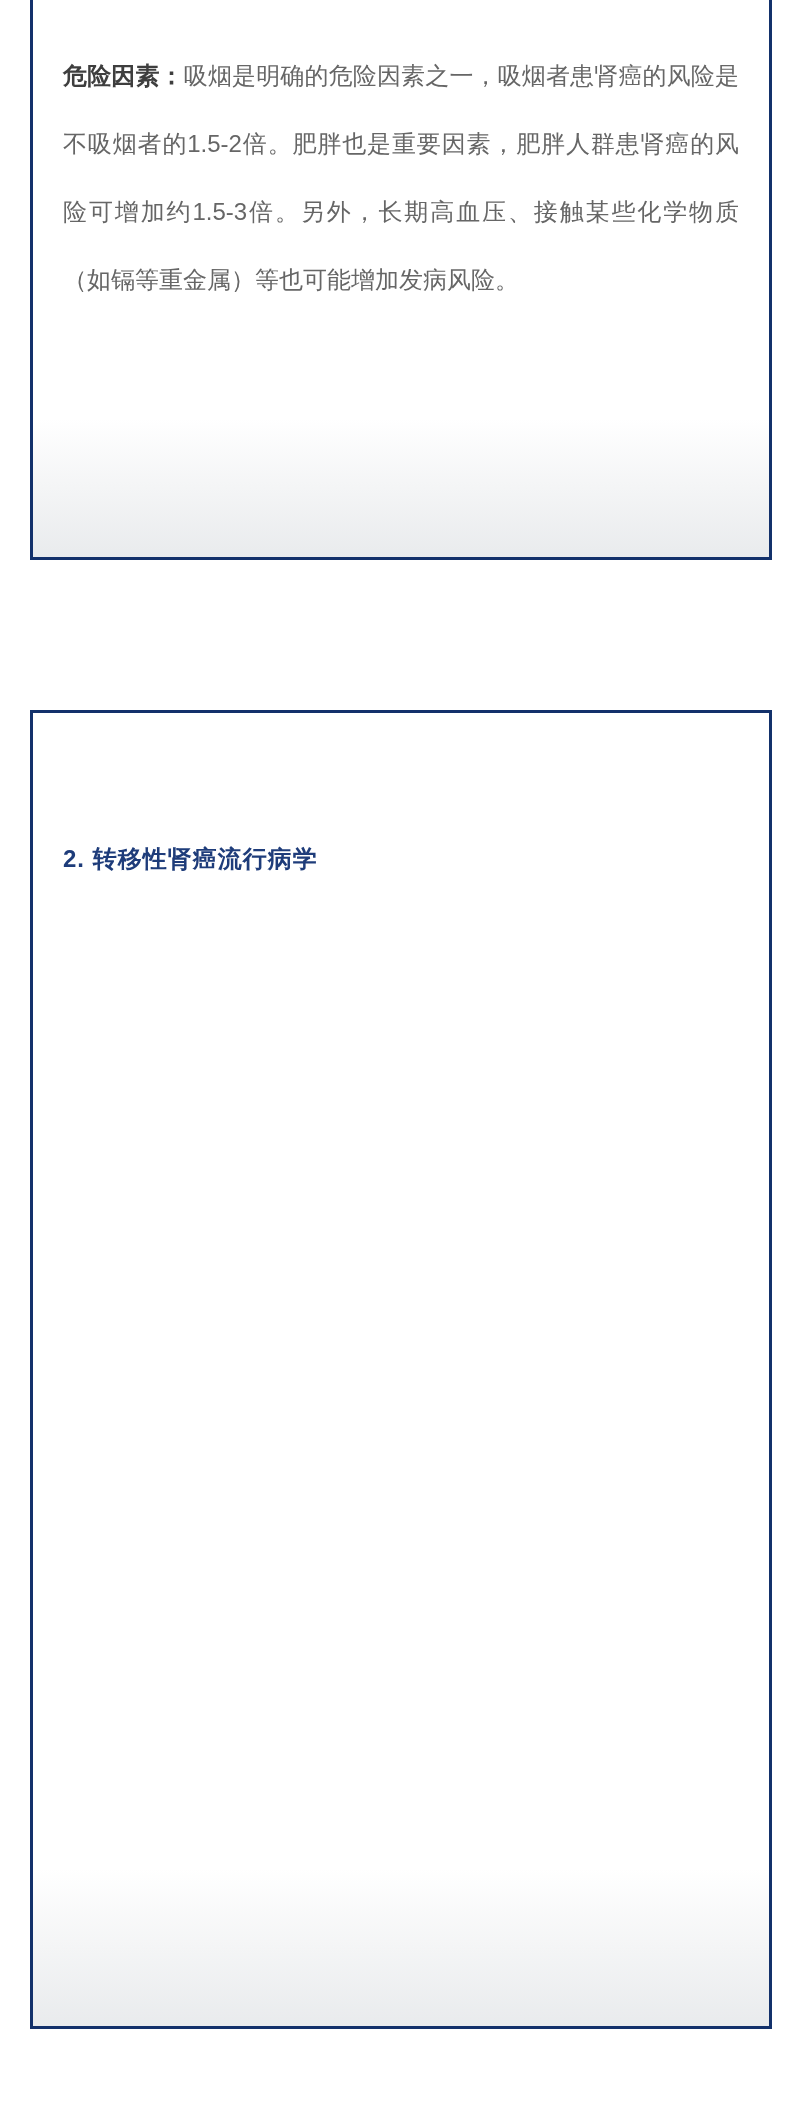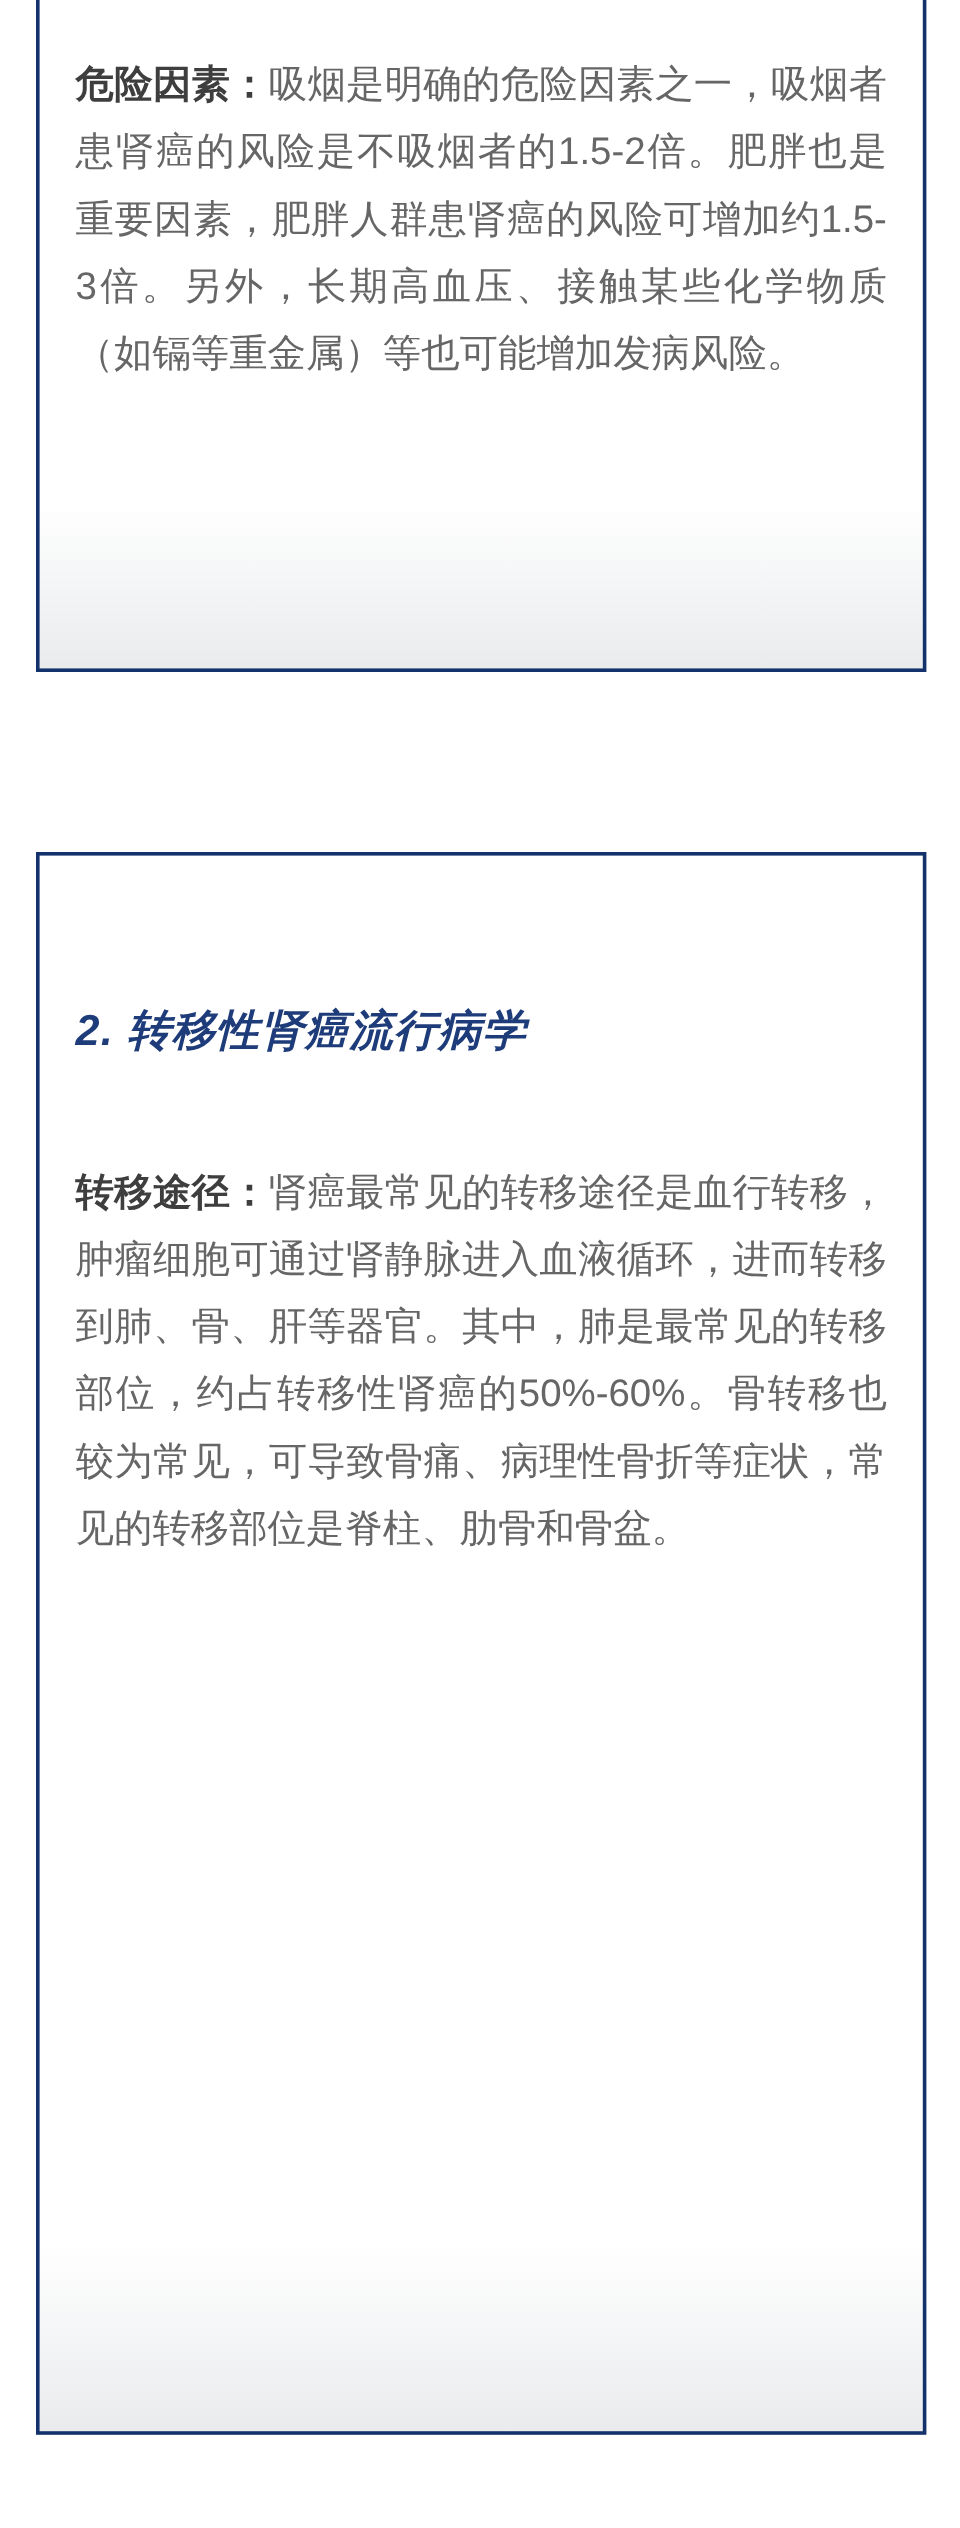--- a/index.html
+++ b/index.html
@@ -24,32 +24,31 @@
     background: linear-gradient(180deg, #ffffff 0%, #ffffff 76%, #e9ebed 100%);
   }
   .card-epi {
     top: 710px;
     height: 1319px;
     background: linear-gradient(180deg, #ffffff 0%, #ffffff 88%, #e9ebed 100%);
   }
   .heading {
     margin: 127px 12px 0 0;
     padding: 0 30px;
-    font-size: 36px;
+    font-size: 24px;
     line-height: 38px;
     font-weight: bold;
     color: #1e3c7a;
     letter-spacing: 1px;
-    font-style: italic;
   }
   .para {
     margin: 0;
     padding: 0 30px;
-    font-size: 32px;
-    line-height: 56px;
+    font-size: 24px;
+    line-height: 68px;
     color: #666666;
     text-align: justify;
     word-break: break-all;
   }
   .card-risk .para { margin-top: 61px; }
   .para-1 { margin-top: 87px; }
   .para-2 { margin-top: 70px; }
   .label {
     font-weight: bold;
     color: #3e3e3e;
@@ -57,14 +56,13 @@
 </style>
 </head>
 <body>
 
 <div class="card card-risk">
   <p class="para"><span class="label">危险因素：</span><span>吸烟是明确的危险因素之一，吸烟者患肾癌的风险是不吸烟者的1.5-2倍。肥胖也是重要因素，肥胖人群患肾癌的风险可增加约1.5-3倍。另外，长期高血压、接触某些化学物质（如镉等重金属）等也可能增加发病风险。</span></p>
 </div>
 
 <div class="card card-epi">
   <h2 class="heading">2. 转移性肾癌流行病学</h2>
-  <p class="para para-1"><span class="label">转移途径：</span><span>肾癌最常见的转移途径是血行转移，肿瘤细胞可通过肾静脉进入血液循环，进而转移到肺、骨、肝等器官。其中，肺是最常见的转移部位，约占转移性肾癌的50%-60%。骨转移也较为常见，可导致骨痛、病理性骨折等症状，常见的转移部位是脊柱、肋骨和骨盆。</span></p>
 </div>
 
 </body></html>

